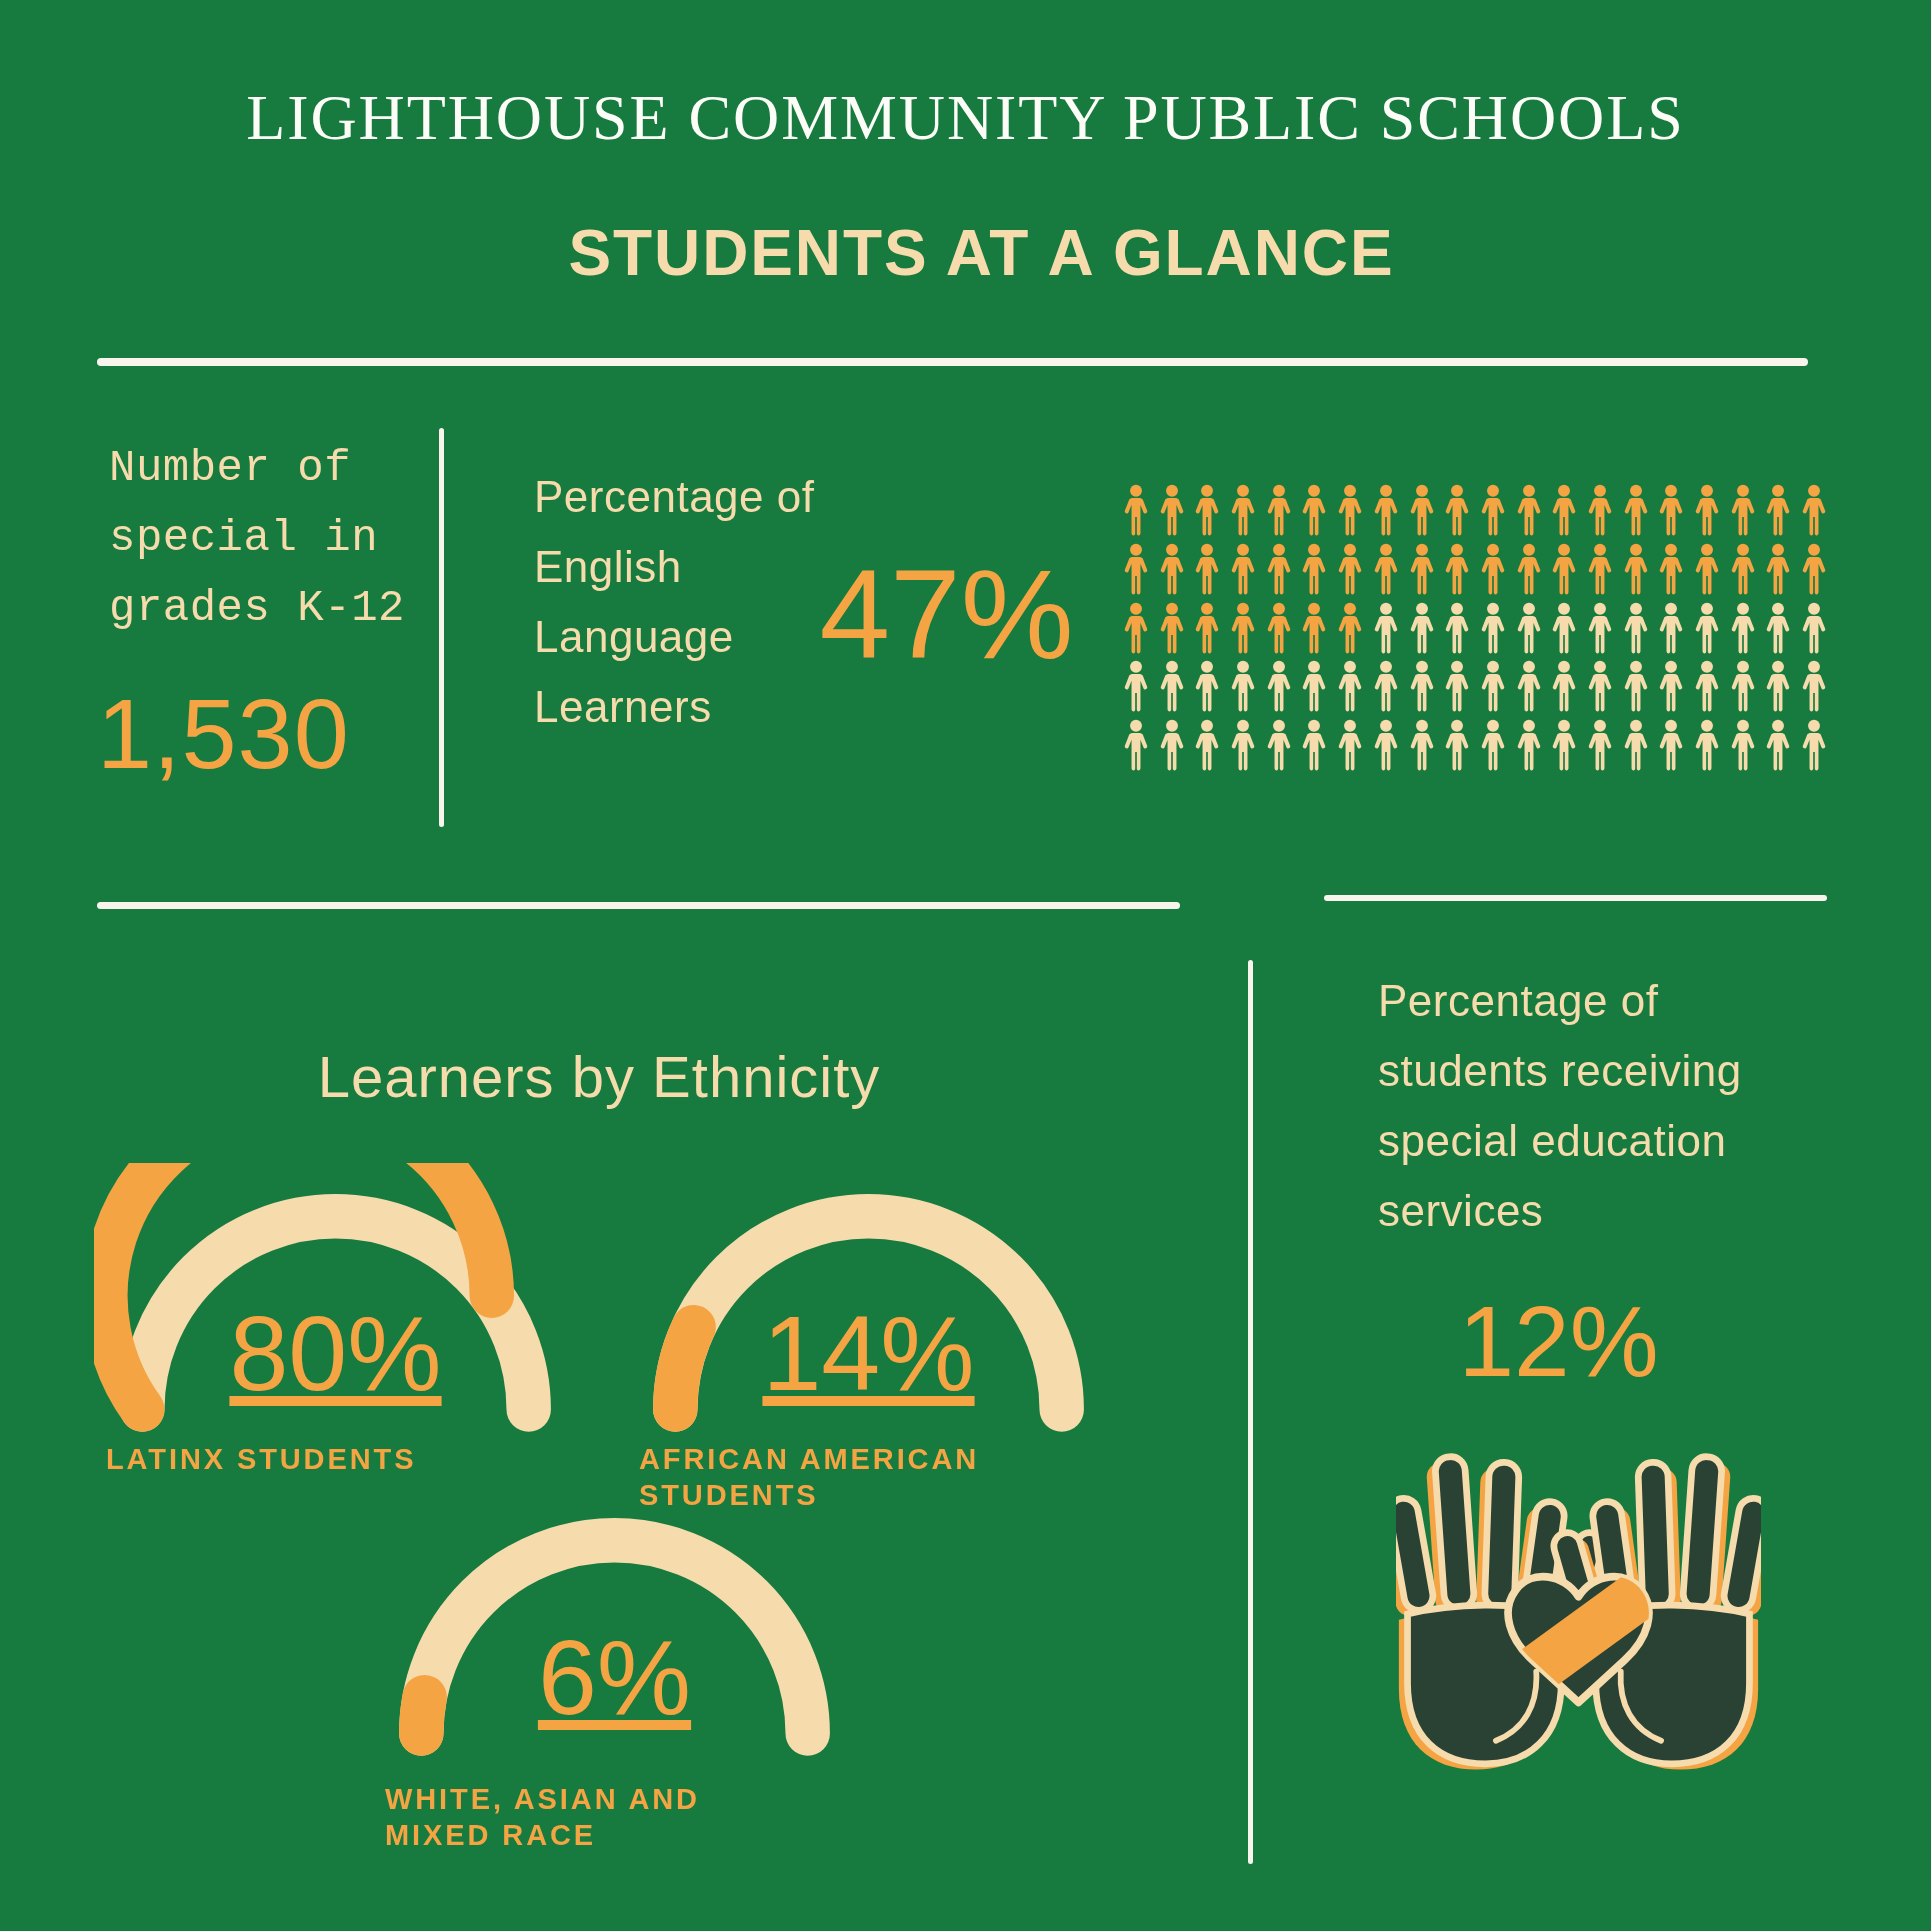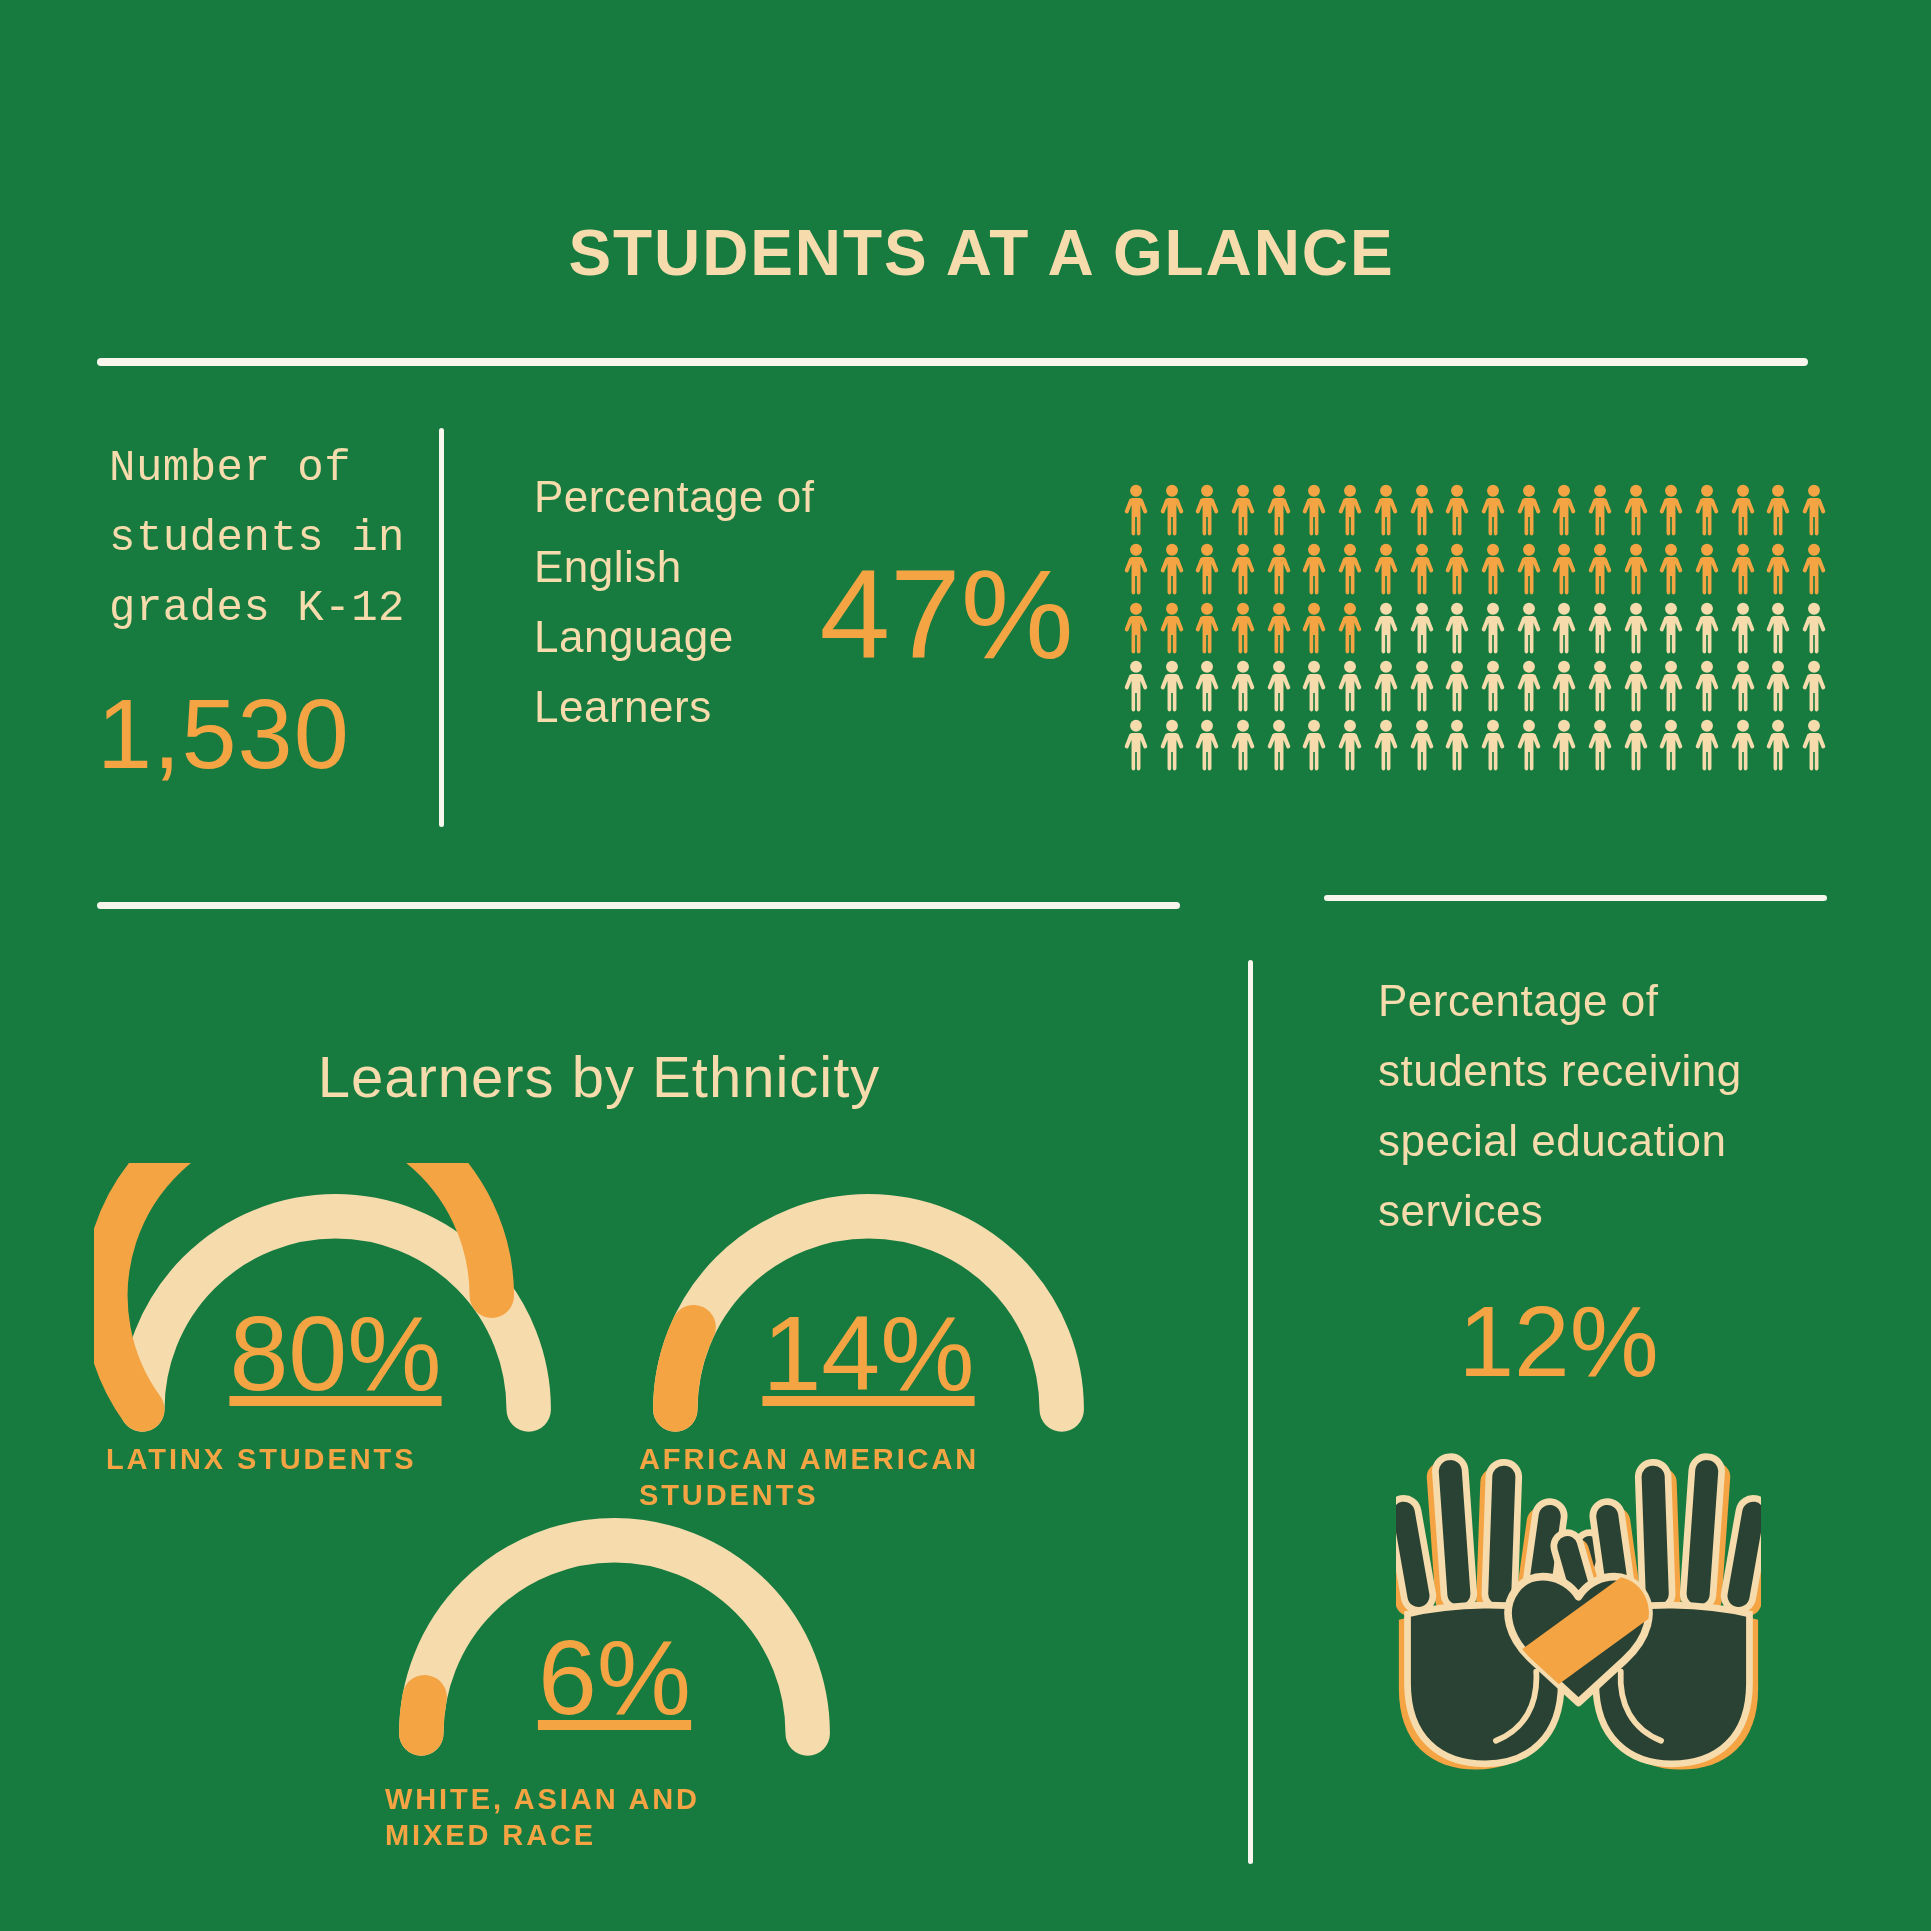--- a/index.html
+++ b/index.html
@@ -61,27 +61,28 @@
         <path d="M9.9,15.2 C8.3,15.2 6.9,16.2 6.3,17.7 L2,28.9 C1.6,30 2.2,31.2 3.3,31.6
                  C4.4,32 5.6,31.5 6,30.4 L9.2,22.4 L9.2,53.1 C9.2,54.4 10.1,55.4 11.3,55.4
                  C12.5,55.4 13.1,54.6 13.1,53.4 L13.1,35.5 L14.9,35.5 L14.9,53.4
                  C14.9,54.6 15.5,55.4 16.7,55.4 C17.9,55.4 18.8,54.4 18.8,53.1 L18.8,22.4
                  L22,30.4 C22.4,31.5 23.6,32 24.7,31.6 C25.8,31.2 26.4,30 26,28.9
                  L21.7,17.7 C21.1,16.2 19.7,15.2 18.1,15.2 Z"></path>
       </g>
     </defs>
   </svg>
 
+  <div class="h-title">LIGHTHOUSE COMMUNITY PUBLIC SCHOOLS</div>
   <div class="h-sub">STUDENTS AT A GLANCE</div>
 
   <div class="divider" id="div-top"></div>
 
   <div class="stat-label" id="enroll-label">
     <div>Number of</div>
-    <div>students in</div>
+    <div>special in</div>
     <div>grades K-12</div>
   </div>
   <div id="enroll-value">1,530</div>
 
   <div class="divider" id="vdiv1"></div>
 
   <div class="stat-label" id="ell-label">
     <div>Percentage of</div>
     <div>English</div>
     <div>Language</div>

